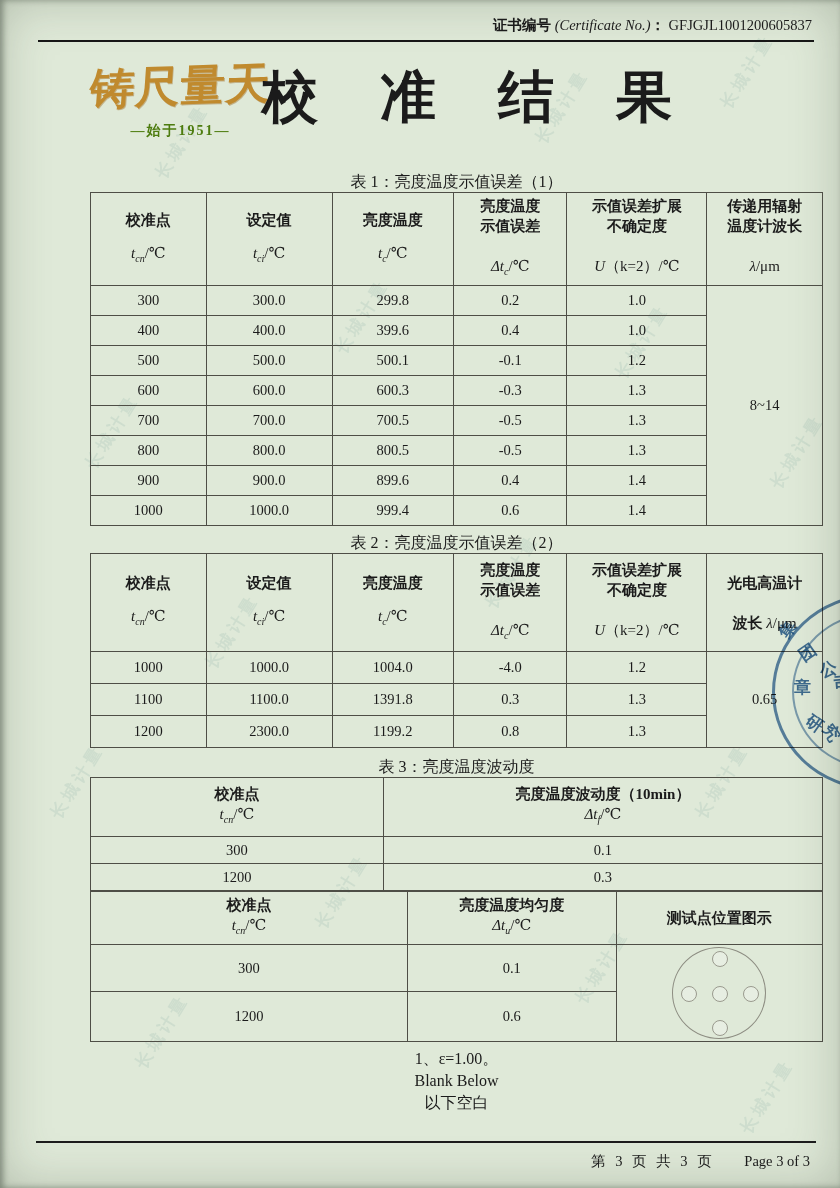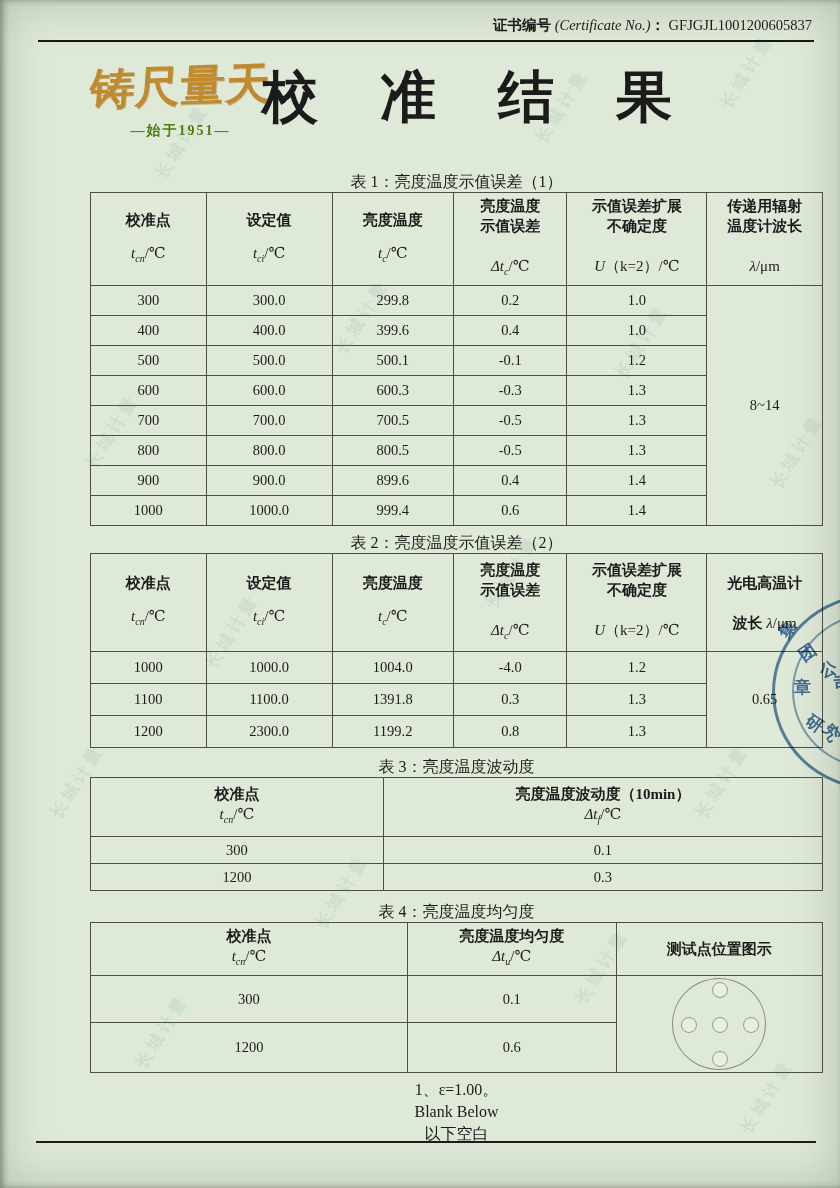--- a/index.html
+++ b/index.html
@@ -328,21 +328,20 @@
         <td>300</td>
         <td>0.1</td>
       </tr>
       <tr class="r">
         <td>1200</td>
         <td>0.3</td>
       </tr>
     </tbody>
       </table>
 
-    <div class="tcaption mt10">表 4：亮度温度均匀度</div>
     <table class="t t4">
       <colgroup>
           <col style="width:43.3%">
           <col style="width:28.5%">
           <col style="width:28.2%">
         </colgroup>
       <tbody>
           <tr class="hdr">
         <th>
           <div class="cn">校准点</div>
@@ -377,20 +376,24 @@
       </table>
 
     <div class="notes">
       <div>1、ε=1.00。</div>
       <div>Blank Below</div>
       <div>以下空白</div>
     </div>
   </div>
 
   <div class="footer-rule"></div>
+  <div class="footer">
+    <span class="cn">第 3 页 共 3 页</span>
+    <span>Page 3 of 3</span>
+  </div>
 
   <div class="stamp">
     <div class="ring-outer"></div>
     <div class="ring-inner"></div>
     <span class="ch ch1">集</span>
     <span class="ch ch2">团</span>
     <span class="ch ch3">公</span>
     <span class="ch ch4">司</span>
     <span class="ch ch5">章</span>
     <span class="ch ch6">研</span>

